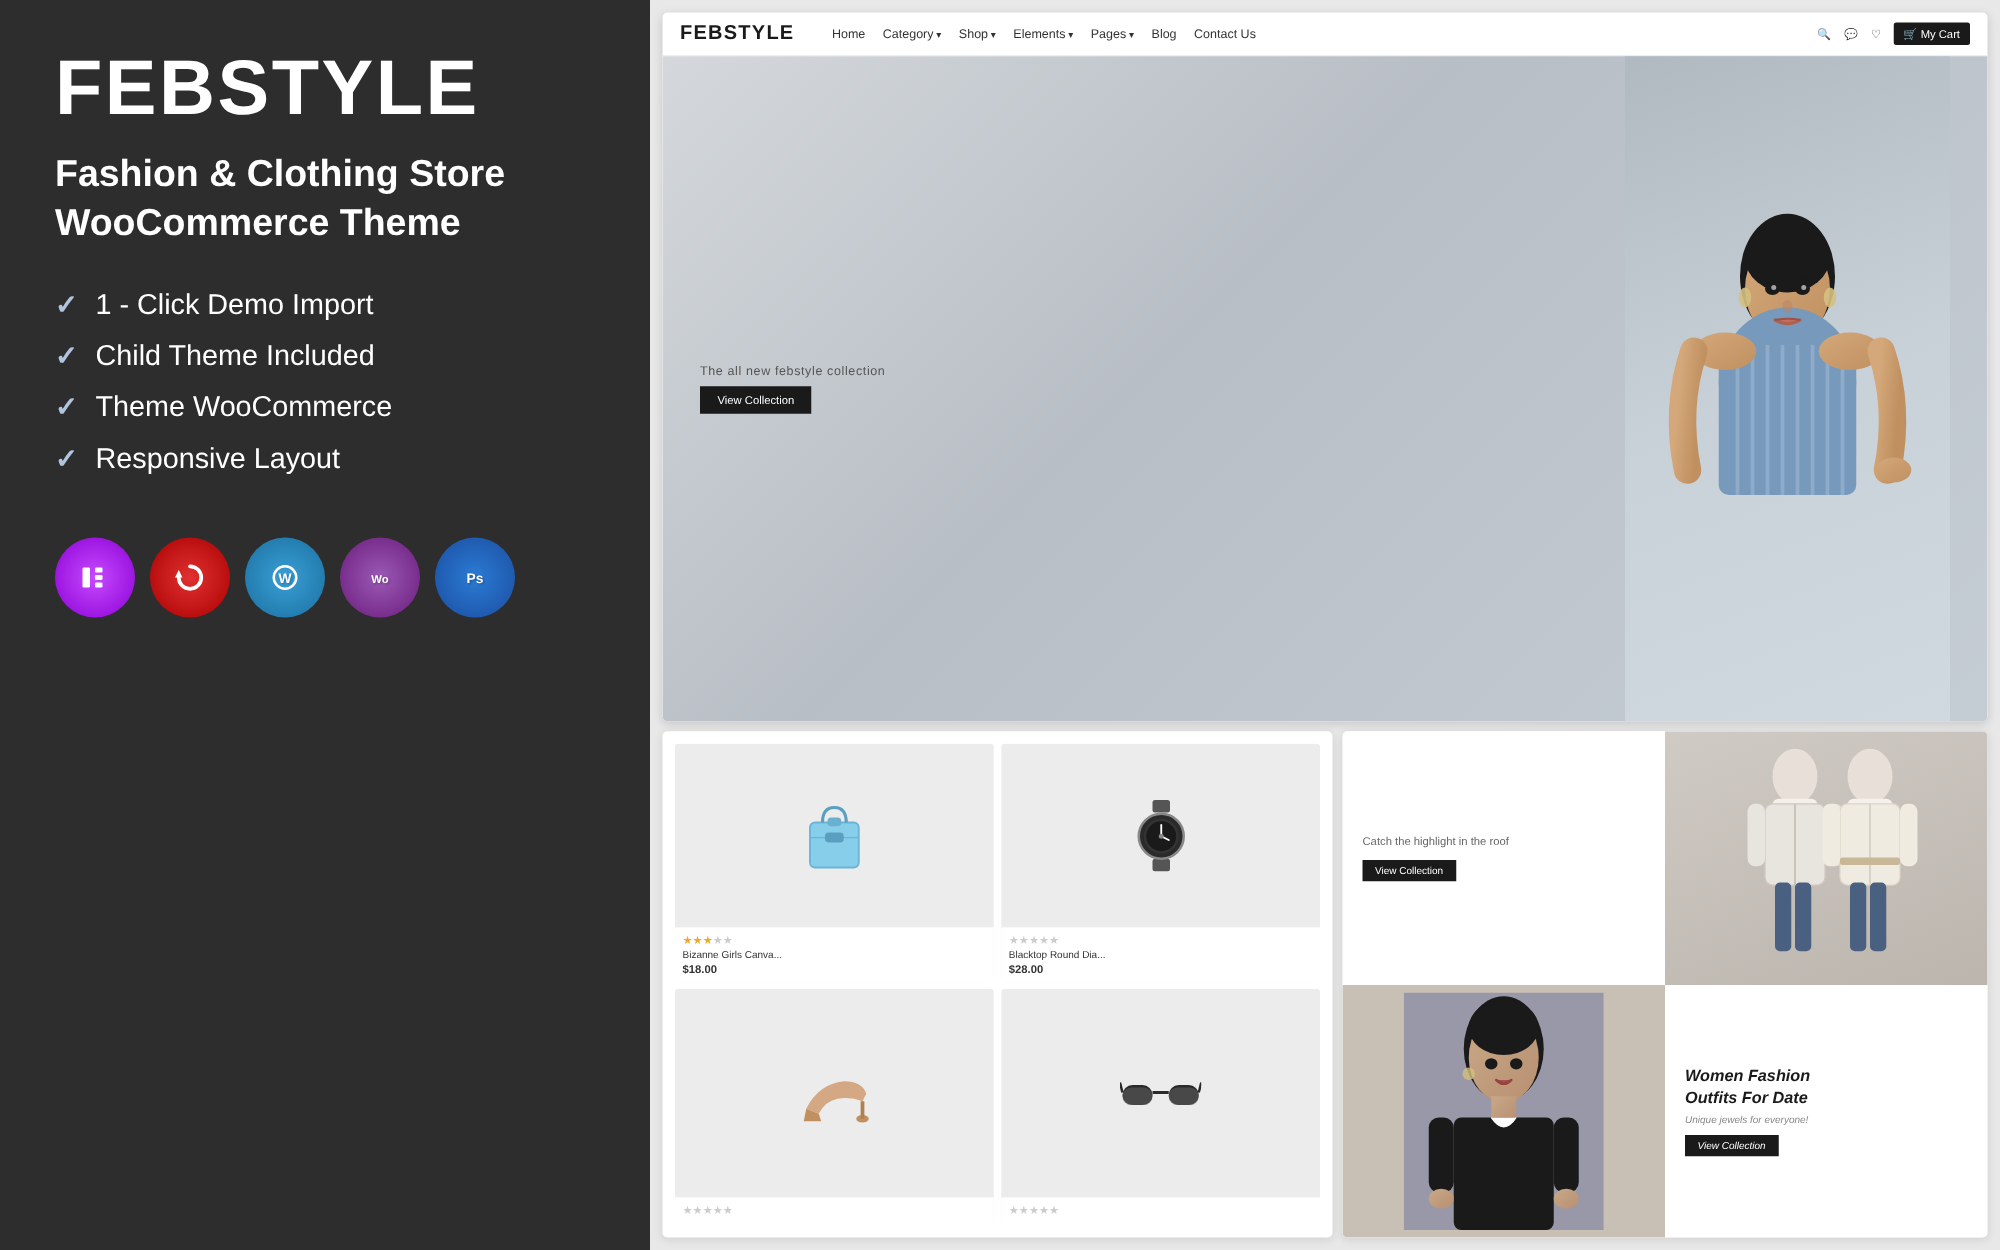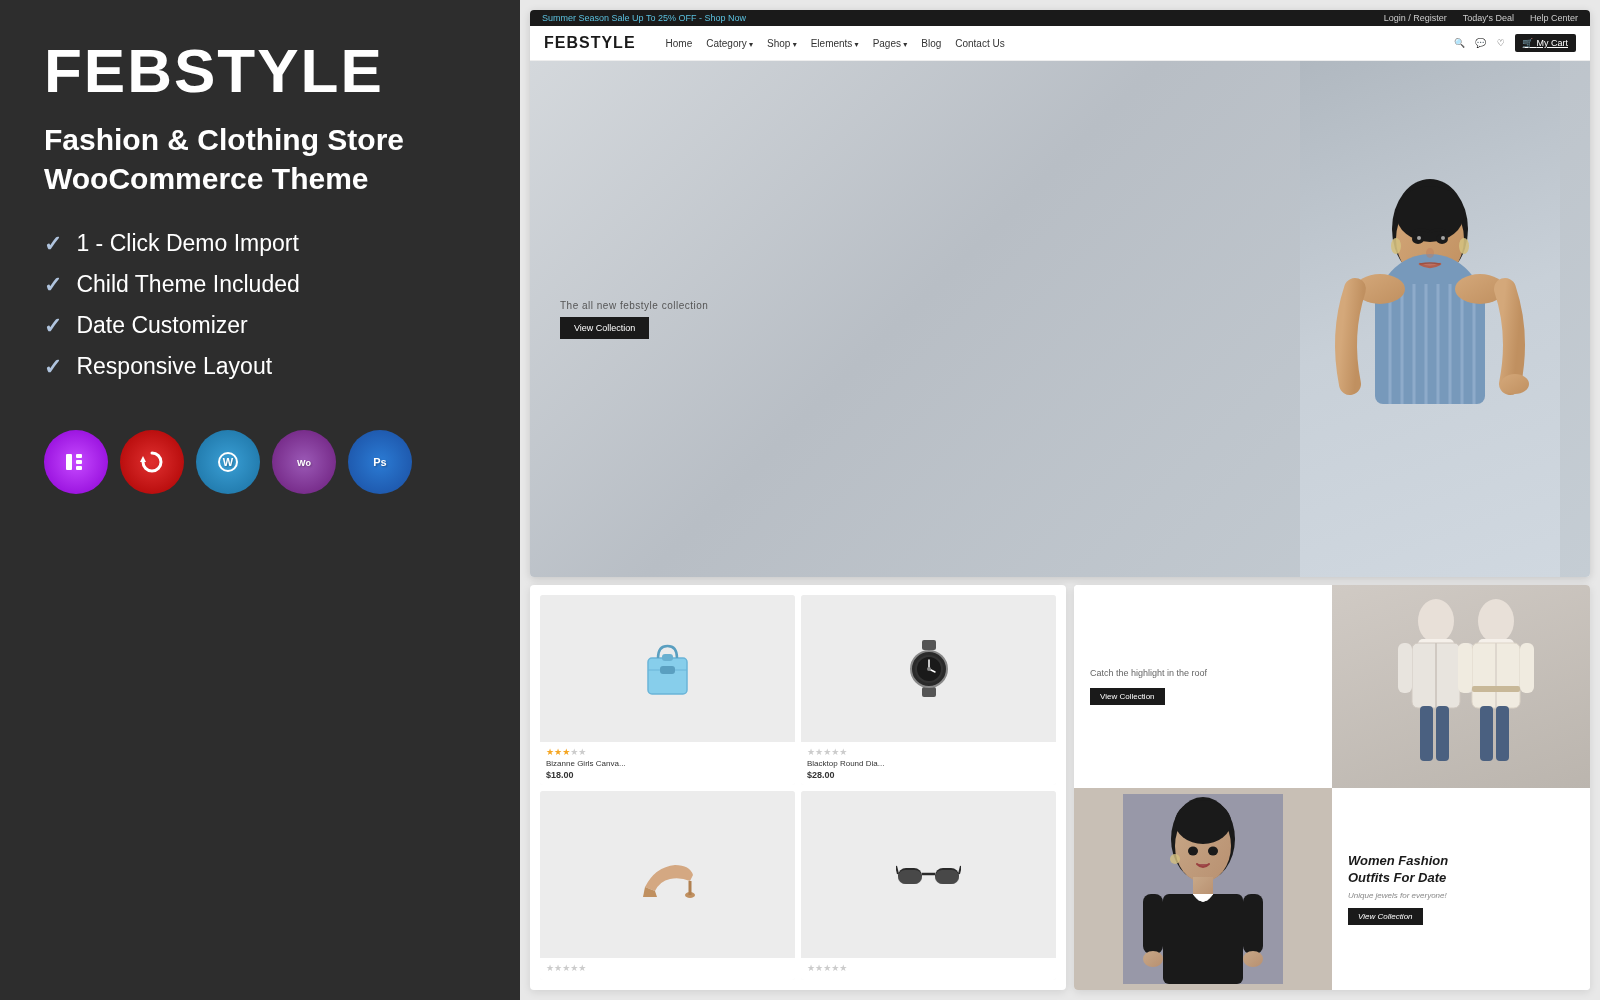--- a/index.html
+++ b/index.html
@@ -163,21 +163,20 @@
       align-items: center;
       font-size: 9px;
       color: #333;
     }
     .nav-icons .cart-btn {
       background: #1a1a1a;
       color: #fff;
       padding: 4px 8px;
       border-radius: 2px;
       font-size: 9px;
-      text-decoration: underline;
     }
 
     
     .store-hero {
       flex: 1;
       background: linear-gradient(135deg, #d4d8dc 0%, #b8bec5 40%, #c5cdd4 100%);
       position: relative;
       display: flex;
       align-items: center;
       overflow: hidden;
@@ -353,21 +352,21 @@
     <li>
       <span class="check-icon">✓</span>
       <span>1 - Click Demo Import</span>
     </li>
     <li>
       <span class="check-icon">✓</span>
       <span>Child Theme Included</span>
     </li>
     <li>
       <span class="check-icon">✓</span>
-      <span>Date Customizer</span>
+      <span>Theme WooCommerce</span>
     </li>
     <li>
       <span class="check-icon">✓</span>
       <span>Responsive Layout</span>
     </li>
   </ul>
 
   <div class="tech-icons">
     <div class="tech-icon icon-elementor" title="Elementor">
       <svg width="28" height="28" viewBox="0 0 28 28" fill="none">
@@ -400,31 +399,20 @@
       </svg>
     </div>
   </div>
 
 </div>
 
 <div class="right-panel">
 
   <div class="store-preview">
 
-    <div class="store-topbar">
-      <div class="store-topbar-left">
-        <span>Summer Season Sale Up To 25% OFF - </span>
-        <span>Shop Now</span>
-      </div>
-      <div class="store-topbar-right">
-        <span>Login / Register</span>
-        <span>Today's Deal</span>
-        <span>Help Center</span>
-      </div>
-    </div>
 
     <div class="store-nav">
       <div class="store-logo">FEBSTYLE</div>
       <div class="nav-links">
         <span>Home</span>
         <span class="has-arrow">Category</span>
         <span class="has-arrow">Shop</span>
         <span class="has-arrow">Elements</span>
         <span class="has-arrow">Pages</span>
         <span>Blog</span>

